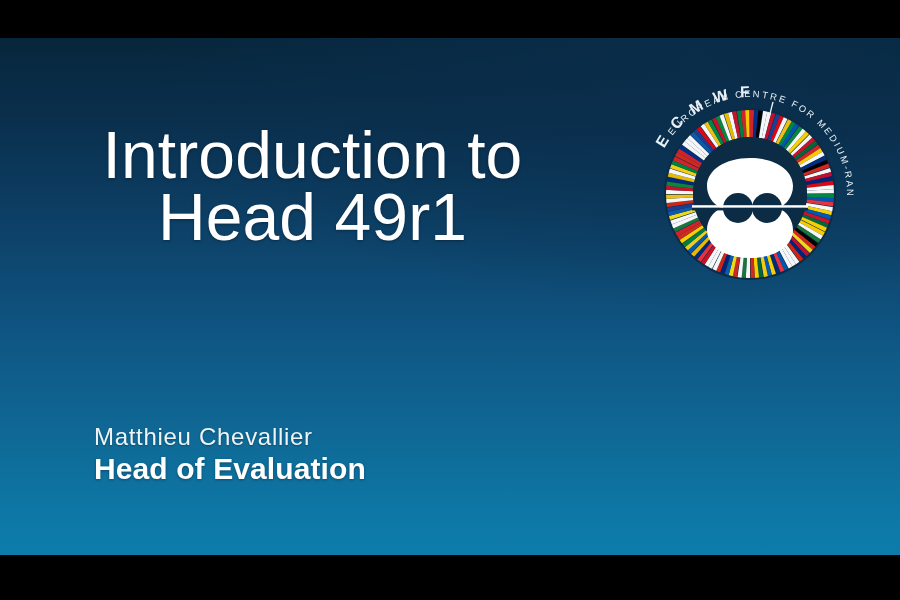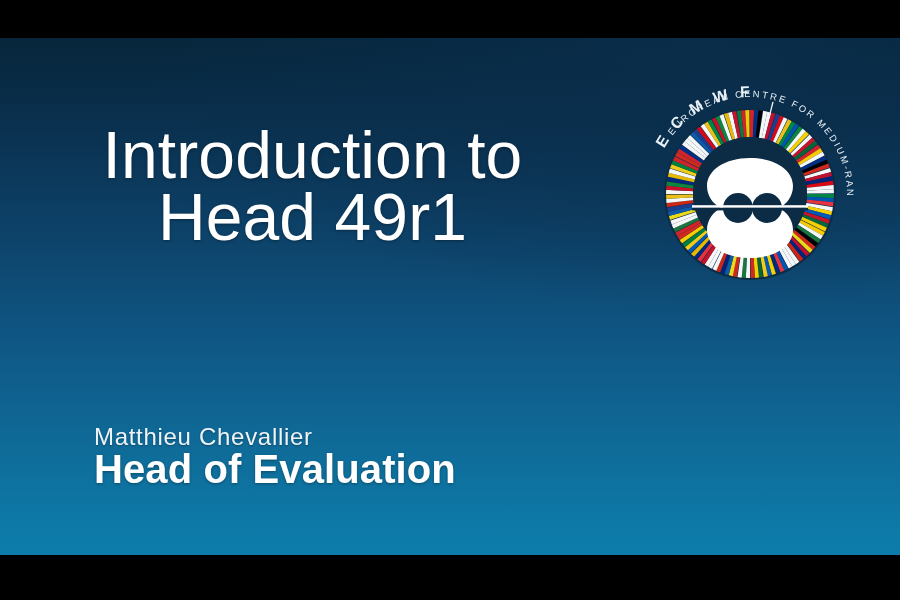--- a/index.html
+++ b/index.html
@@ -84,21 +84,21 @@
     color: #eef4f8;
     font-size: 24px;
     line-height: 27px;
     font-weight: 400;
     letter-spacing: 0.7px;
     text-shadow: 0 1px 2px rgba(0,0,0,0.3);
     white-space: nowrap;
   }
   #presenter-role {
     color: #ffffff;
-    font-size: 40px;
+    font-size: 30px;
     line-height: 38px;
     font-weight: 700;
     letter-spacing: 0.1px;
     text-shadow: 0 1px 3px rgba(0,0,0,0.33);
     white-space: nowrap;
   }
 
   
   #ecmwf-logo {
     position: absolute;

